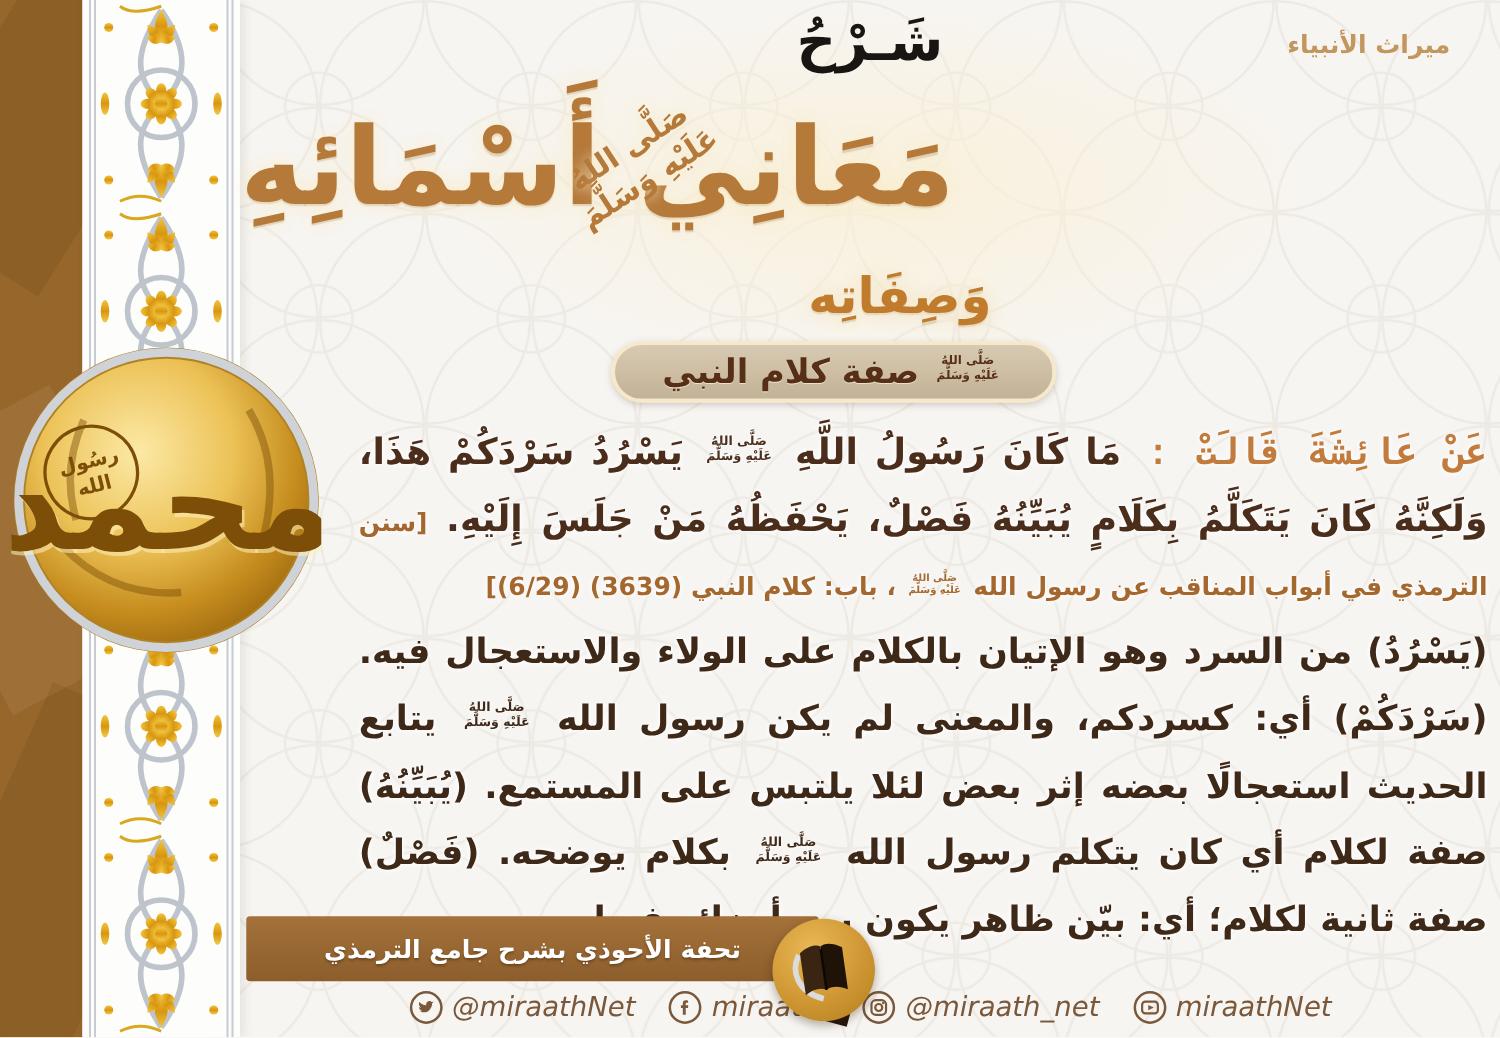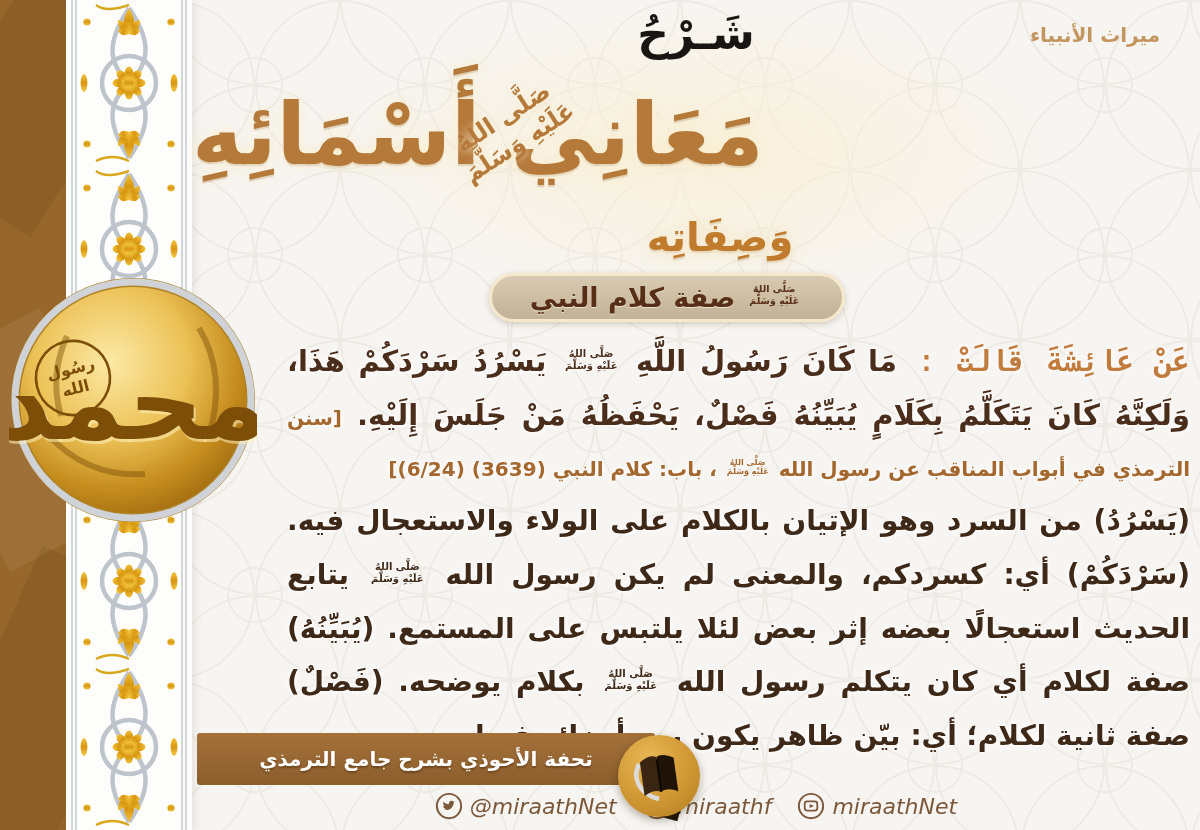--- a/index.html
+++ b/index.html
@@ -232,21 +232,21 @@
       <span>صَلَّى اللهُ</span>
       <span>عَلَيْهِ وَسَلَّمَ</span>
     </span>
     <span> يَسْرُدُ سَرْدَكُمْ هَذَا، وَلَكِنَّهُ كَانَ يَتَكَلَّمُ بِكَلَامٍ يُبَيِّنُهُ فَصْلٌ، يَحْفَظُهُ مَنْ جَلَسَ إِلَيْهِ. </span>
     <span class="source">
       <span>[سنن الترمذي في أبواب المناقب عن رسول الله </span>
       <span class="saw-stack">
         <span>صَلَّى اللهُ</span>
         <span>عَلَيْهِ وَسَلَّمَ</span>
       </span>
-      <span>، باب: كلام النبي (3639) (6/24)]</span>
+      <span>، باب: كلام النبي (3639) (6/29)]</span>
     </span>
   </p>
 
   <p class="explanation">
     <span>(يَسْرُدُ) من السرد وهو الإتيان بالكلام على الولاء والاستعجال فيه. (سَرْدَكُمْ) أي: كسردكم، والمعنى لم يكن رسول الله </span>
     <span class="saw-stack">
       <span>صَلَّى اللهُ</span>
       <span>عَلَيْهِ وَسَلَّمَ</span>
     </span>
     <span> يتابع الحديث استعجالًا بعضه إثر بعض لئلا يلتبس على المستمع. (يُبَيِّنُهُ) صفة لكلام أي كان يتكلم رسول الله </span>
@@ -283,20 +283,29 @@
     <div class="social-item">
       <svg width="28" height="28" viewBox="0 0 24 24">
         <circle cx="12" cy="12" r="10.4" fill="none" stroke="#7b583a" stroke-width="1.7"></circle>
         <path d="M13.8,7 h-1.2 c-1.4,0 -2.1,.75 -2.1,2.1 v1.3 h-1.3 v1.9 h1.3 v4.6 h2 v-4.6 h1.5 l.3,-1.9 h-1.8 v-1 c0,-.5 .2,-.7 .7,-.7 h1.1 Z" fill="#7b583a"></path>
       </svg>
       <span class="social-handle">miraathf</span>
     </div>
     <div class="social-item">
       <svg width="28" height="28" viewBox="0 0 24 24">
         <circle cx="12" cy="12" r="10.4" fill="none" stroke="#7b583a" stroke-width="1.7"></circle>
+        <rect x="7" y="7" width="10" height="10" rx="3" fill="none" stroke="#7b583a" stroke-width="1.5"></rect>
+        <circle cx="12" cy="12" r="2.4" fill="none" stroke="#7b583a" stroke-width="1.5"></circle>
+        <circle cx="15.1" cy="8.9" r=".9" fill="#7b583a"></circle>
+      </svg>
+      <span class="social-handle">@miraath_net</span>
+    </div>
+    <div class="social-item">
+      <svg width="28" height="28" viewBox="0 0 24 24">
+        <circle cx="12" cy="12" r="10.4" fill="none" stroke="#7b583a" stroke-width="1.7"></circle>
         <rect x="6.6" y="8" width="10.8" height="8" rx="2.2" fill="none" stroke="#7b583a" stroke-width="1.5"></rect>
         <path d="M10.8,10.2 L14.6,12 L10.8,13.8 Z" fill="#7b583a"></path>
       </svg>
       <span class="social-handle">miraathNet</span>
     </div>
   </div>
 
 </div>
 
 </body></html>

